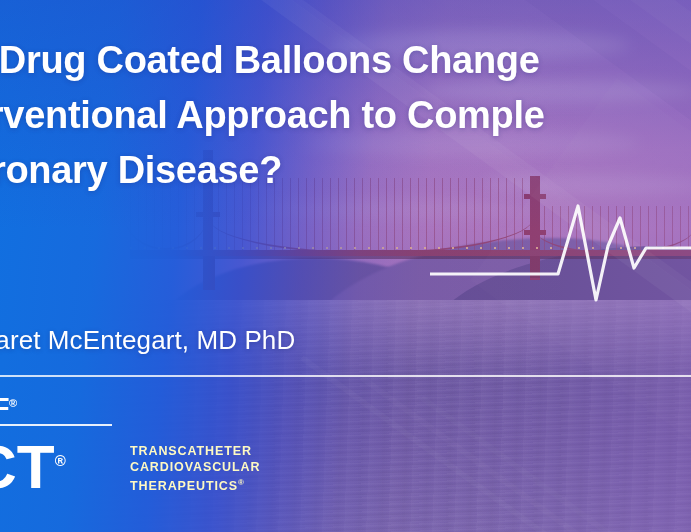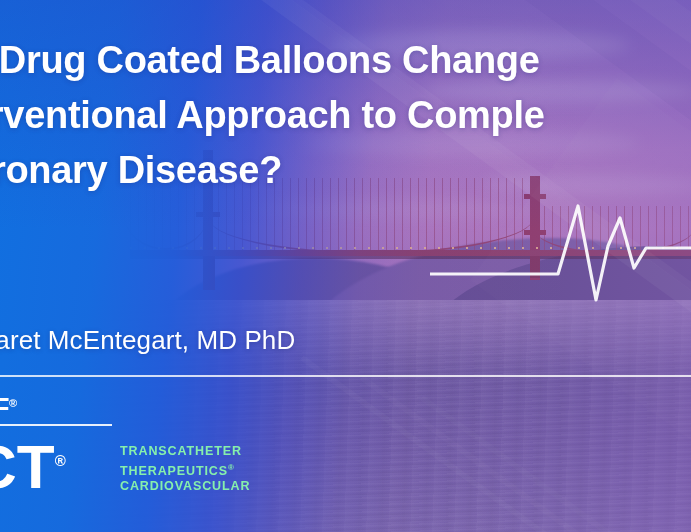--- a/index.html
+++ b/index.html
@@ -266,23 +266,23 @@
     font-weight: bold;
     letter-spacing: 0px;
     line-height: 66px;
   }
   .logo .tct sup {
     font-size: 15px;
     vertical-align: super;
   }
   .logo .tct-sub {
     position: absolute;
-    left: 146px;
+    left: 156px;
     top: 56px;
-    color: #86efac;
+    color: #fef9c3;
     font-size: 12.5px;
     font-weight: bold;
     line-height: 15.5px;
     letter-spacing: 0.9px;
   }
   .logo .tct-sub .reg {
     font-size: 8px;
     vertical-align: super;
   }
 </style>
@@ -364,18 +364,18 @@
   <div class="speaker">rgaret McEntegart, MD PhD</div>
 
   <div class="divider"></div>
 
   <div class="logo">
     <div class="crf"><span>RF</span><sup>®</sup></div>
     <div class="rule"></div>
     <div class="tct"><span>CT</span><sup>®</sup></div>
     <div class="tct-sub">
       <div>TRANSCATHETER</div>
+      <div>CARDIOVASCULAR</div>
       <div><span>THERAPEUTICS</span><span class="reg">®</span></div>
-      <div>CARDIOVASCULAR</div>
     </div>
   </div>
 
 </div>
 
 </body></html>

